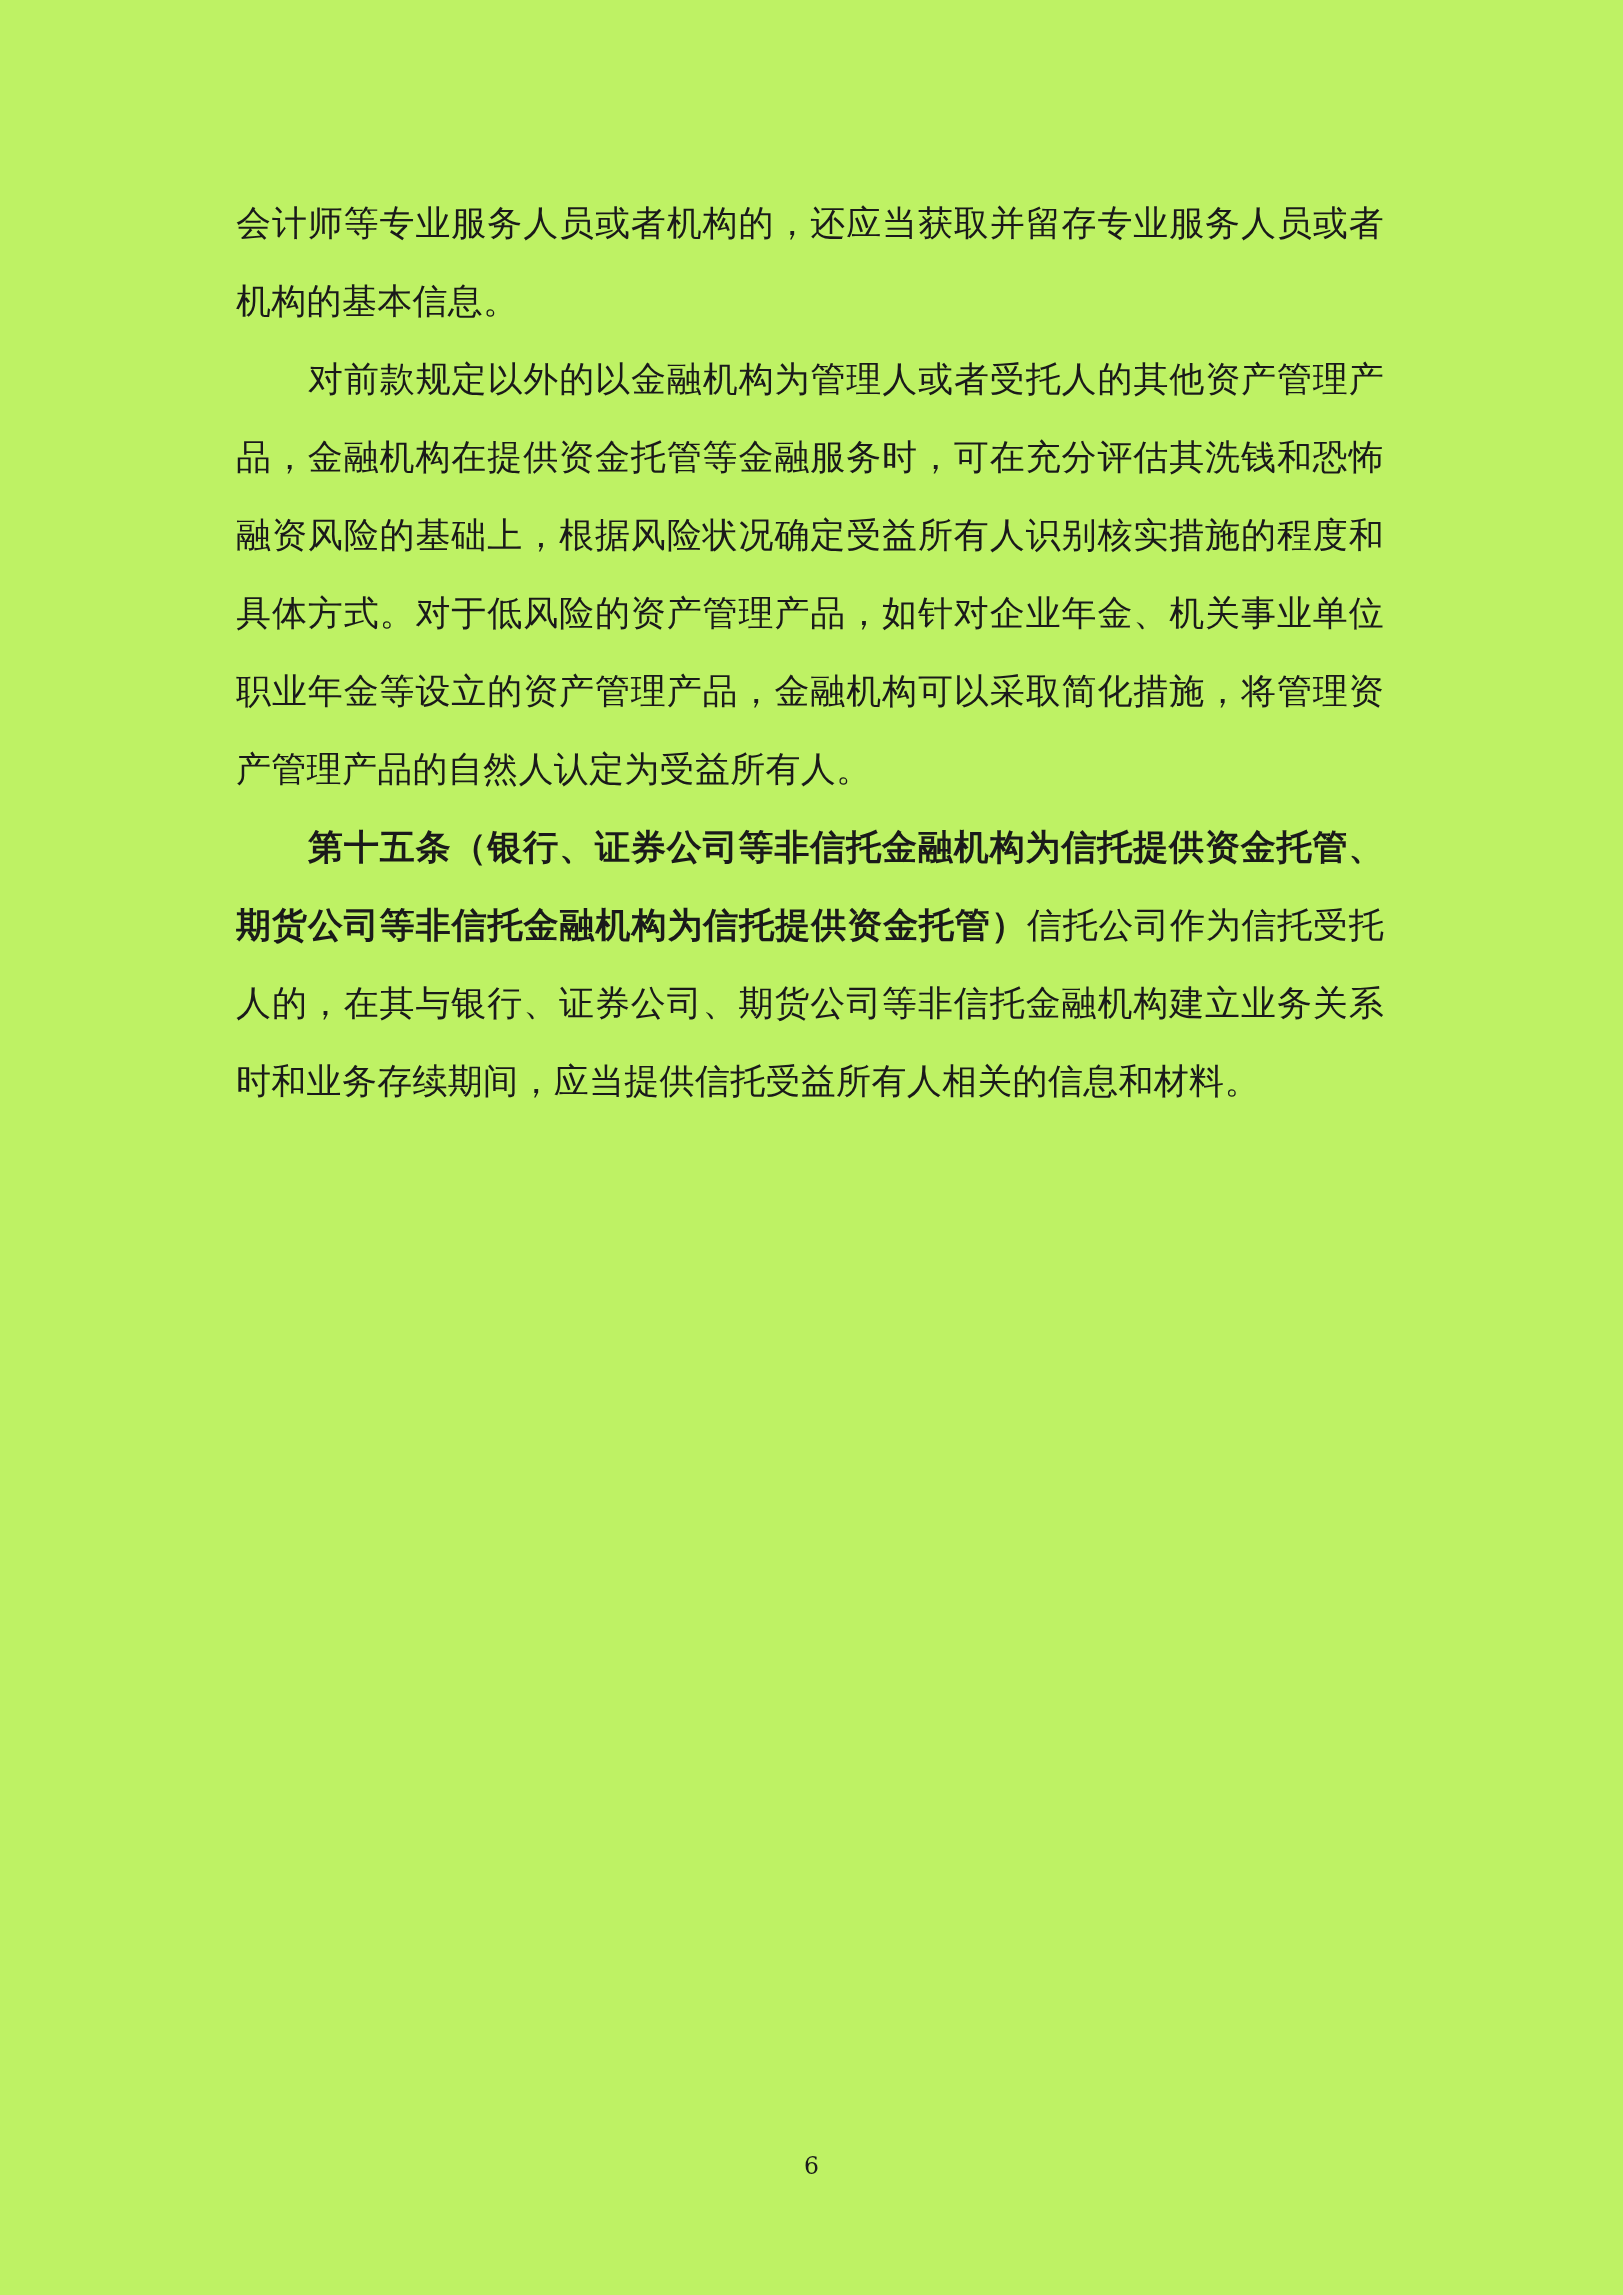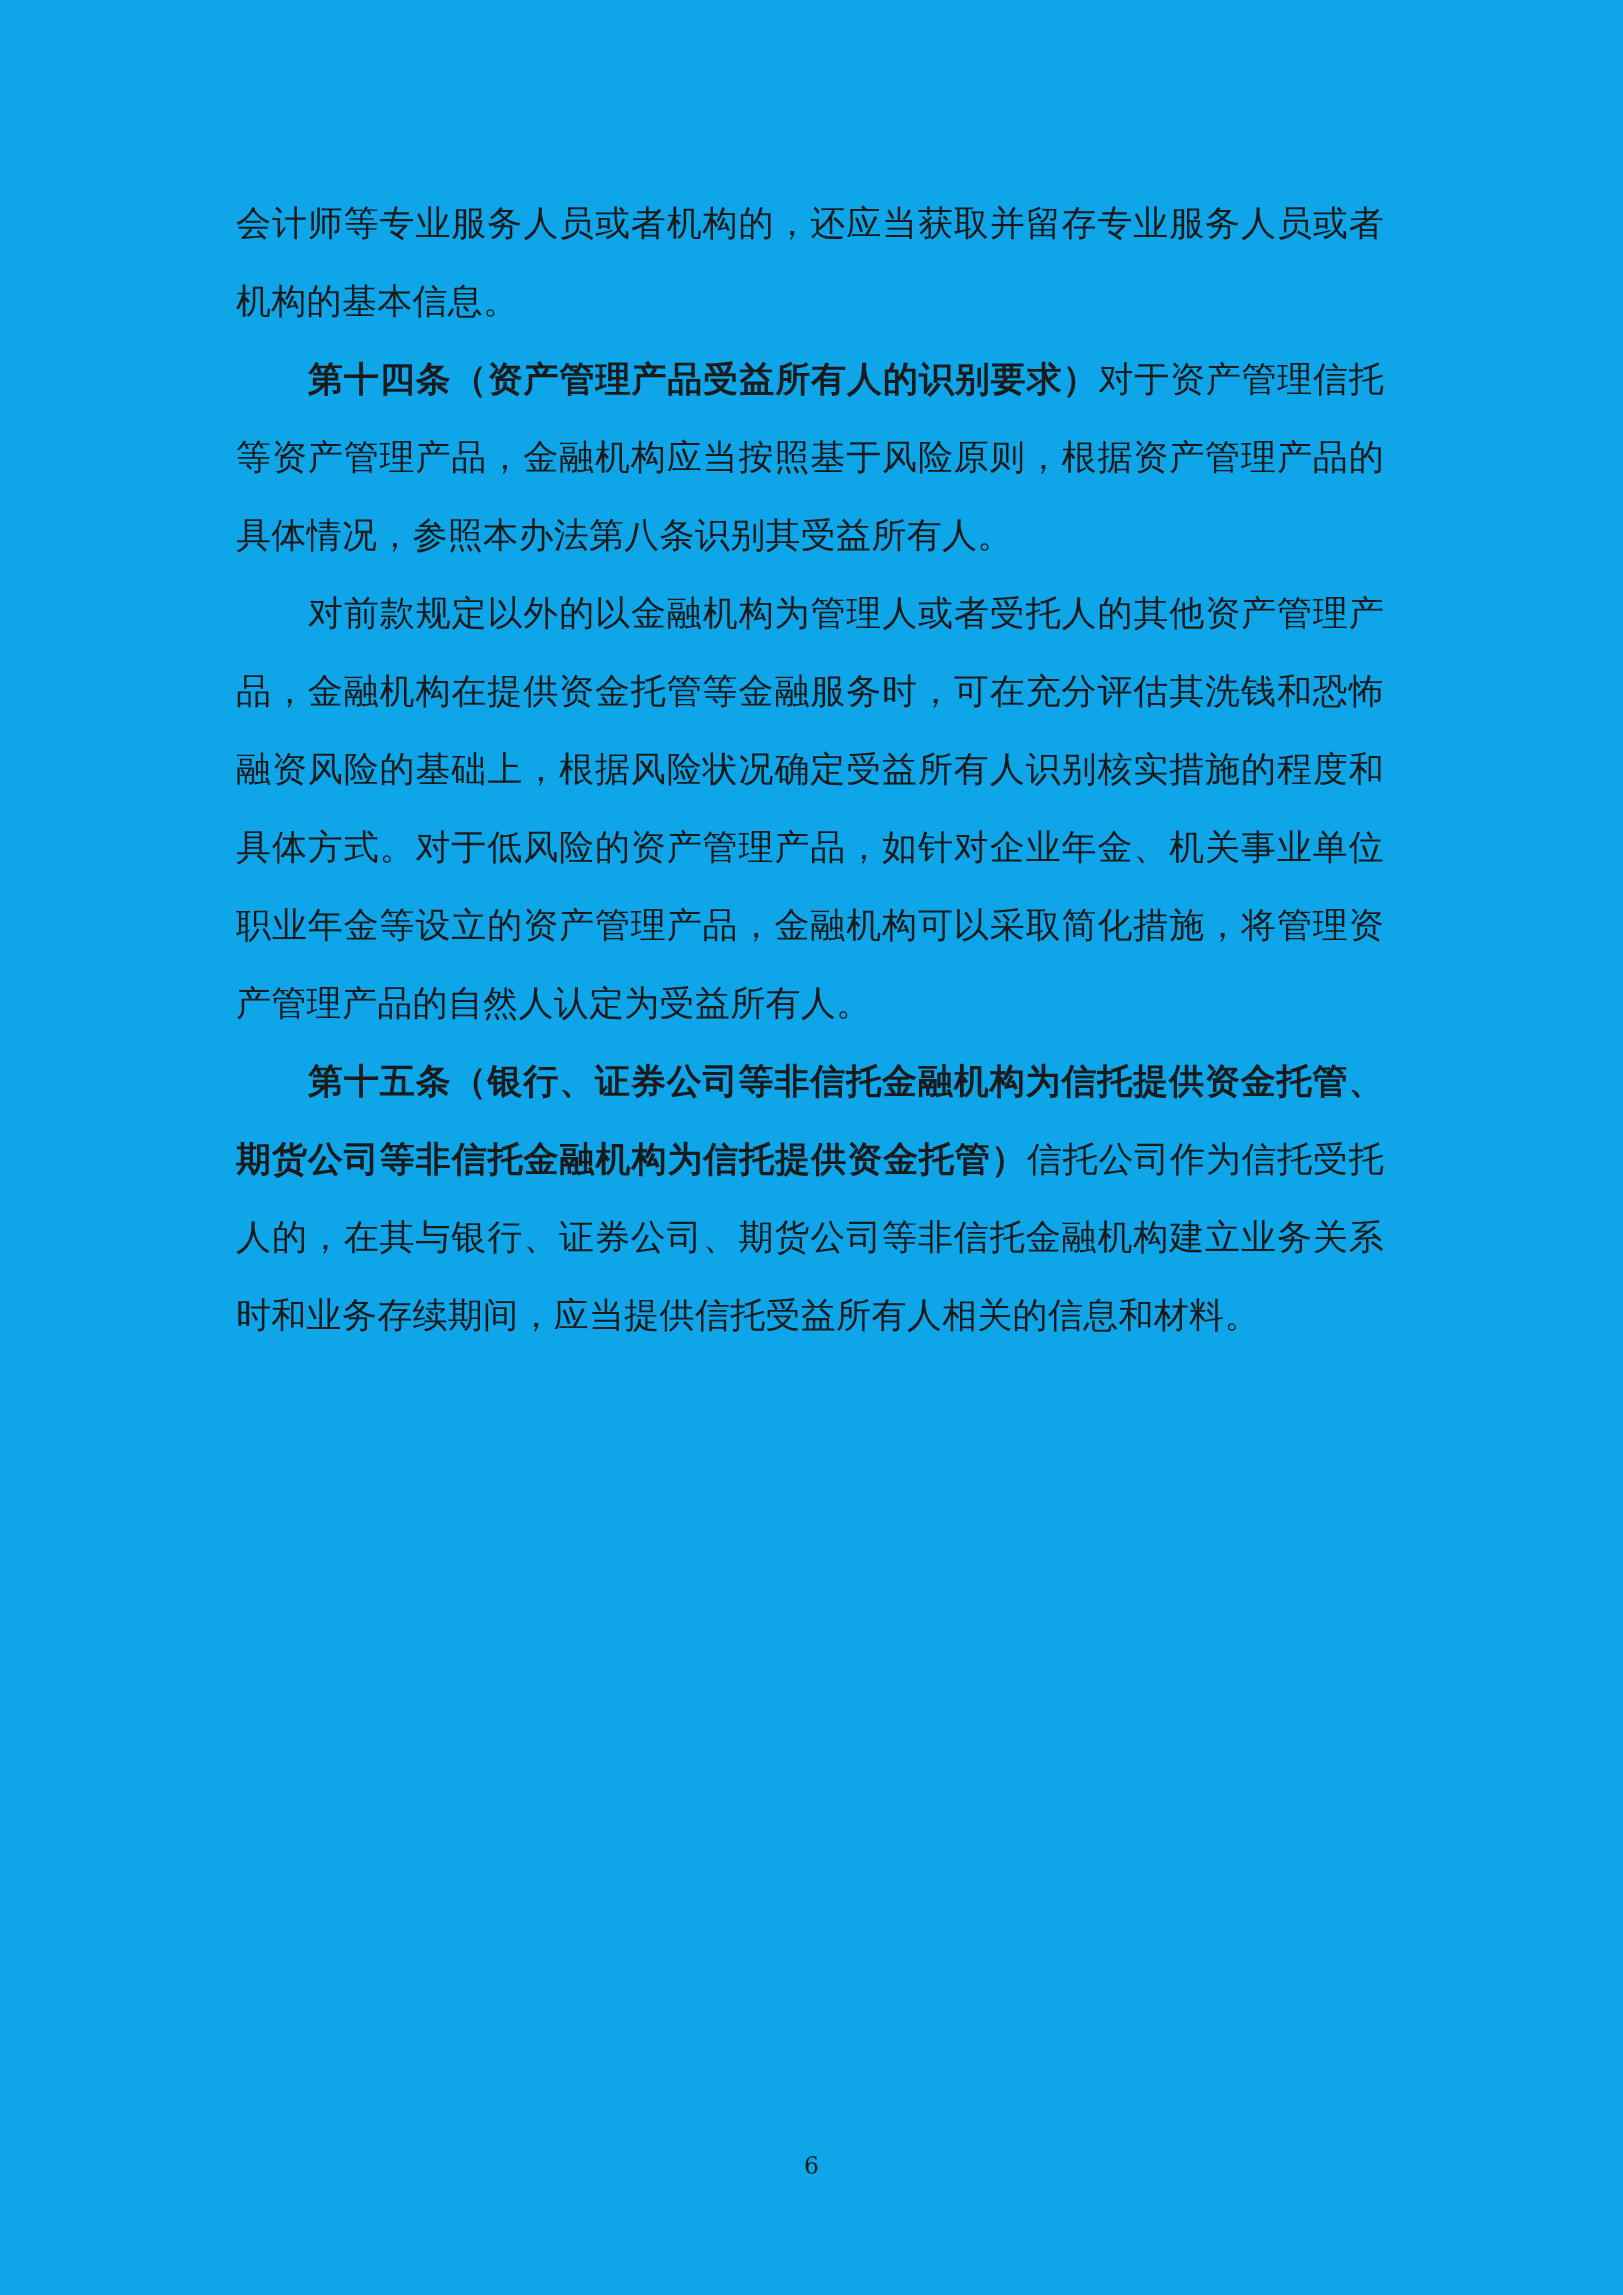--- a/index.html
+++ b/index.html
@@ -14,21 +14,21 @@
     color: #1a1a1a;
     position: relative;
     overflow: hidden;
   }
   .page {
     position: absolute;
     left: 0;
     top: 0;
     width: 1623px;
     height: 2295px;
-    background: #0ea5e9;
+    background: #bef264;
   }
   .content {
     position: absolute;
     left: 236px;
     top: 184px;
     width: 1148px;
   }
   p.para {
     margin: 0 0 0 0;
     font-size: 35px;
@@ -59,23 +59,20 @@
 </head>
 <body>
 
 <div class="page">
   <div class="content">
 
     <p class="para">
       <span>会计师等专业服务人员或者机构的，还应当获取并留存专业服务人员或者机构的基本信息。</span>
     </p>
 
-    <p class="para indent">
-      <span class="bold-head">第十四条（资产管理产品受益所有人的识别要求）</span><span>对于资产管理信托等资产管理产品，金融机构应当按照基于风险原则，根据资产管理产品的具体情况，参照本办法第八条识别其受益所有人。</span>
-    </p>
 
 
     <p class="para indent">
       <span>对前款规定以外的以金融机构为管理人或者受托人的其他资产管理产品，金融机构在提供资金托管等金融服务时，可在充分评估其洗钱和恐怖融资风险的基础上，根据风险状况确定受益所有人识别核实措施的程度和具体方式。对于低风险的资产管理产品，如针对企业年金、机关事业单位职业年金等设立的资产管理产品，金融机构可以采取简化措施，将管理资产管理产品的自然人认定为受益所有人。</span>
     </p>
 
     <p class="para indent">
       <span class="bold-head">第十五条（银行、证券公司等非信托金融机构为信托提供资金托管、期货公司等非信托金融机构为信托提供资金托管）</span><span>信托公司作为信托受托人的，在其与银行、证券公司、期货公司等非信托金融机构建立业务关系时和业务存续期间，应当提供信托受益所有人相关的信息和材料。</span>
     </p>
 

